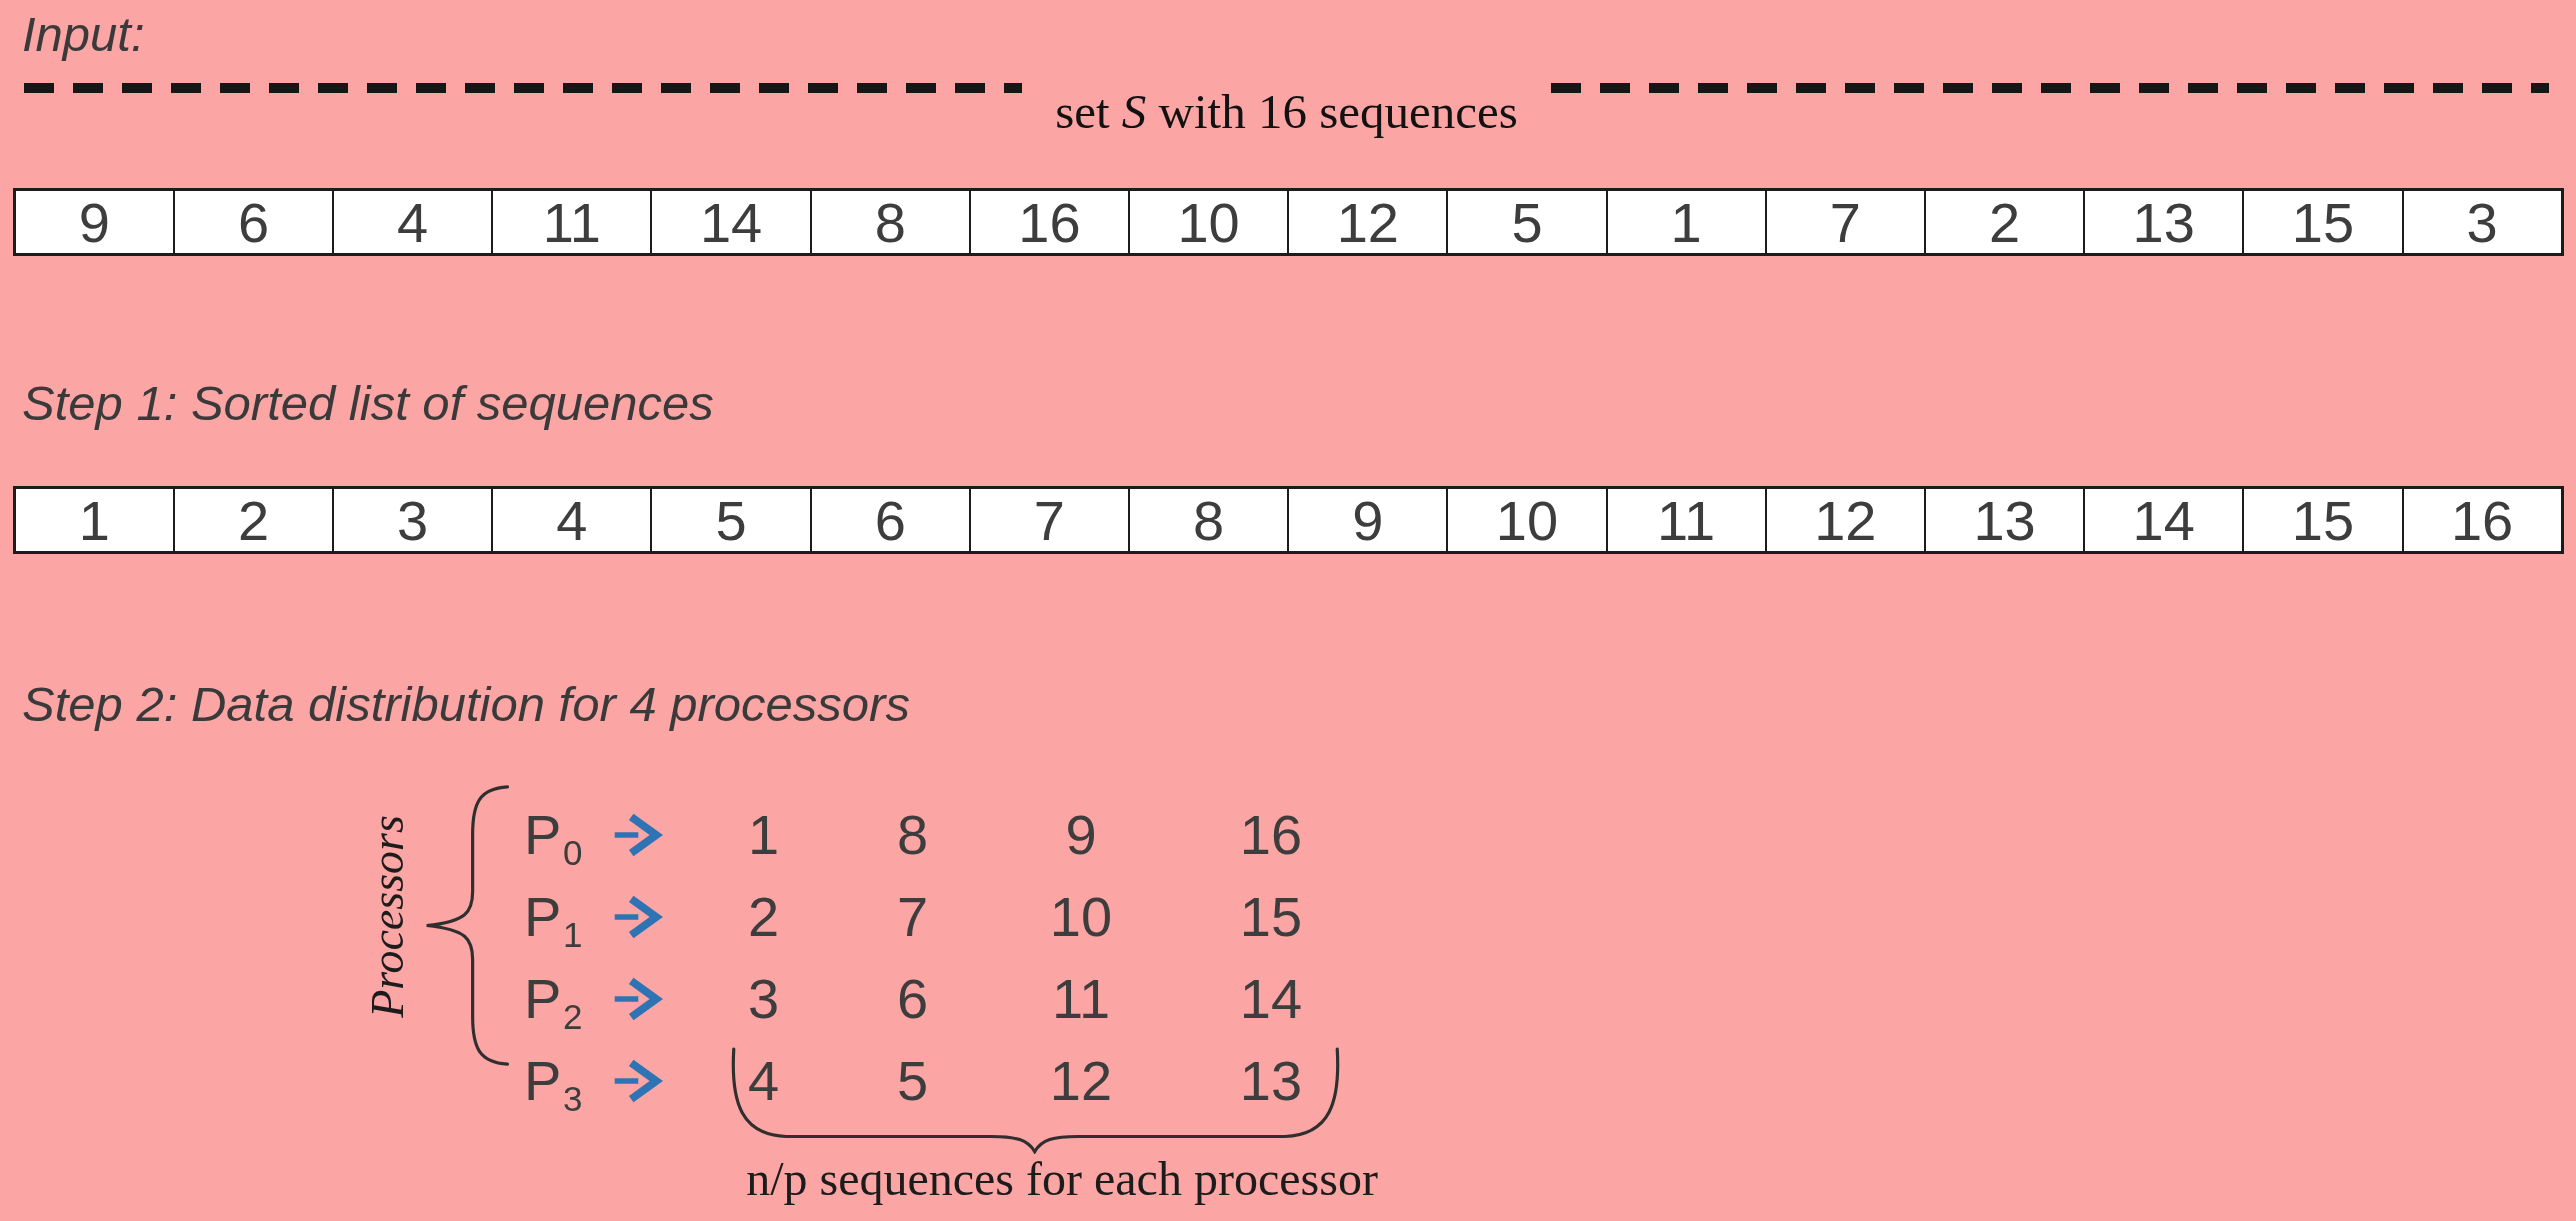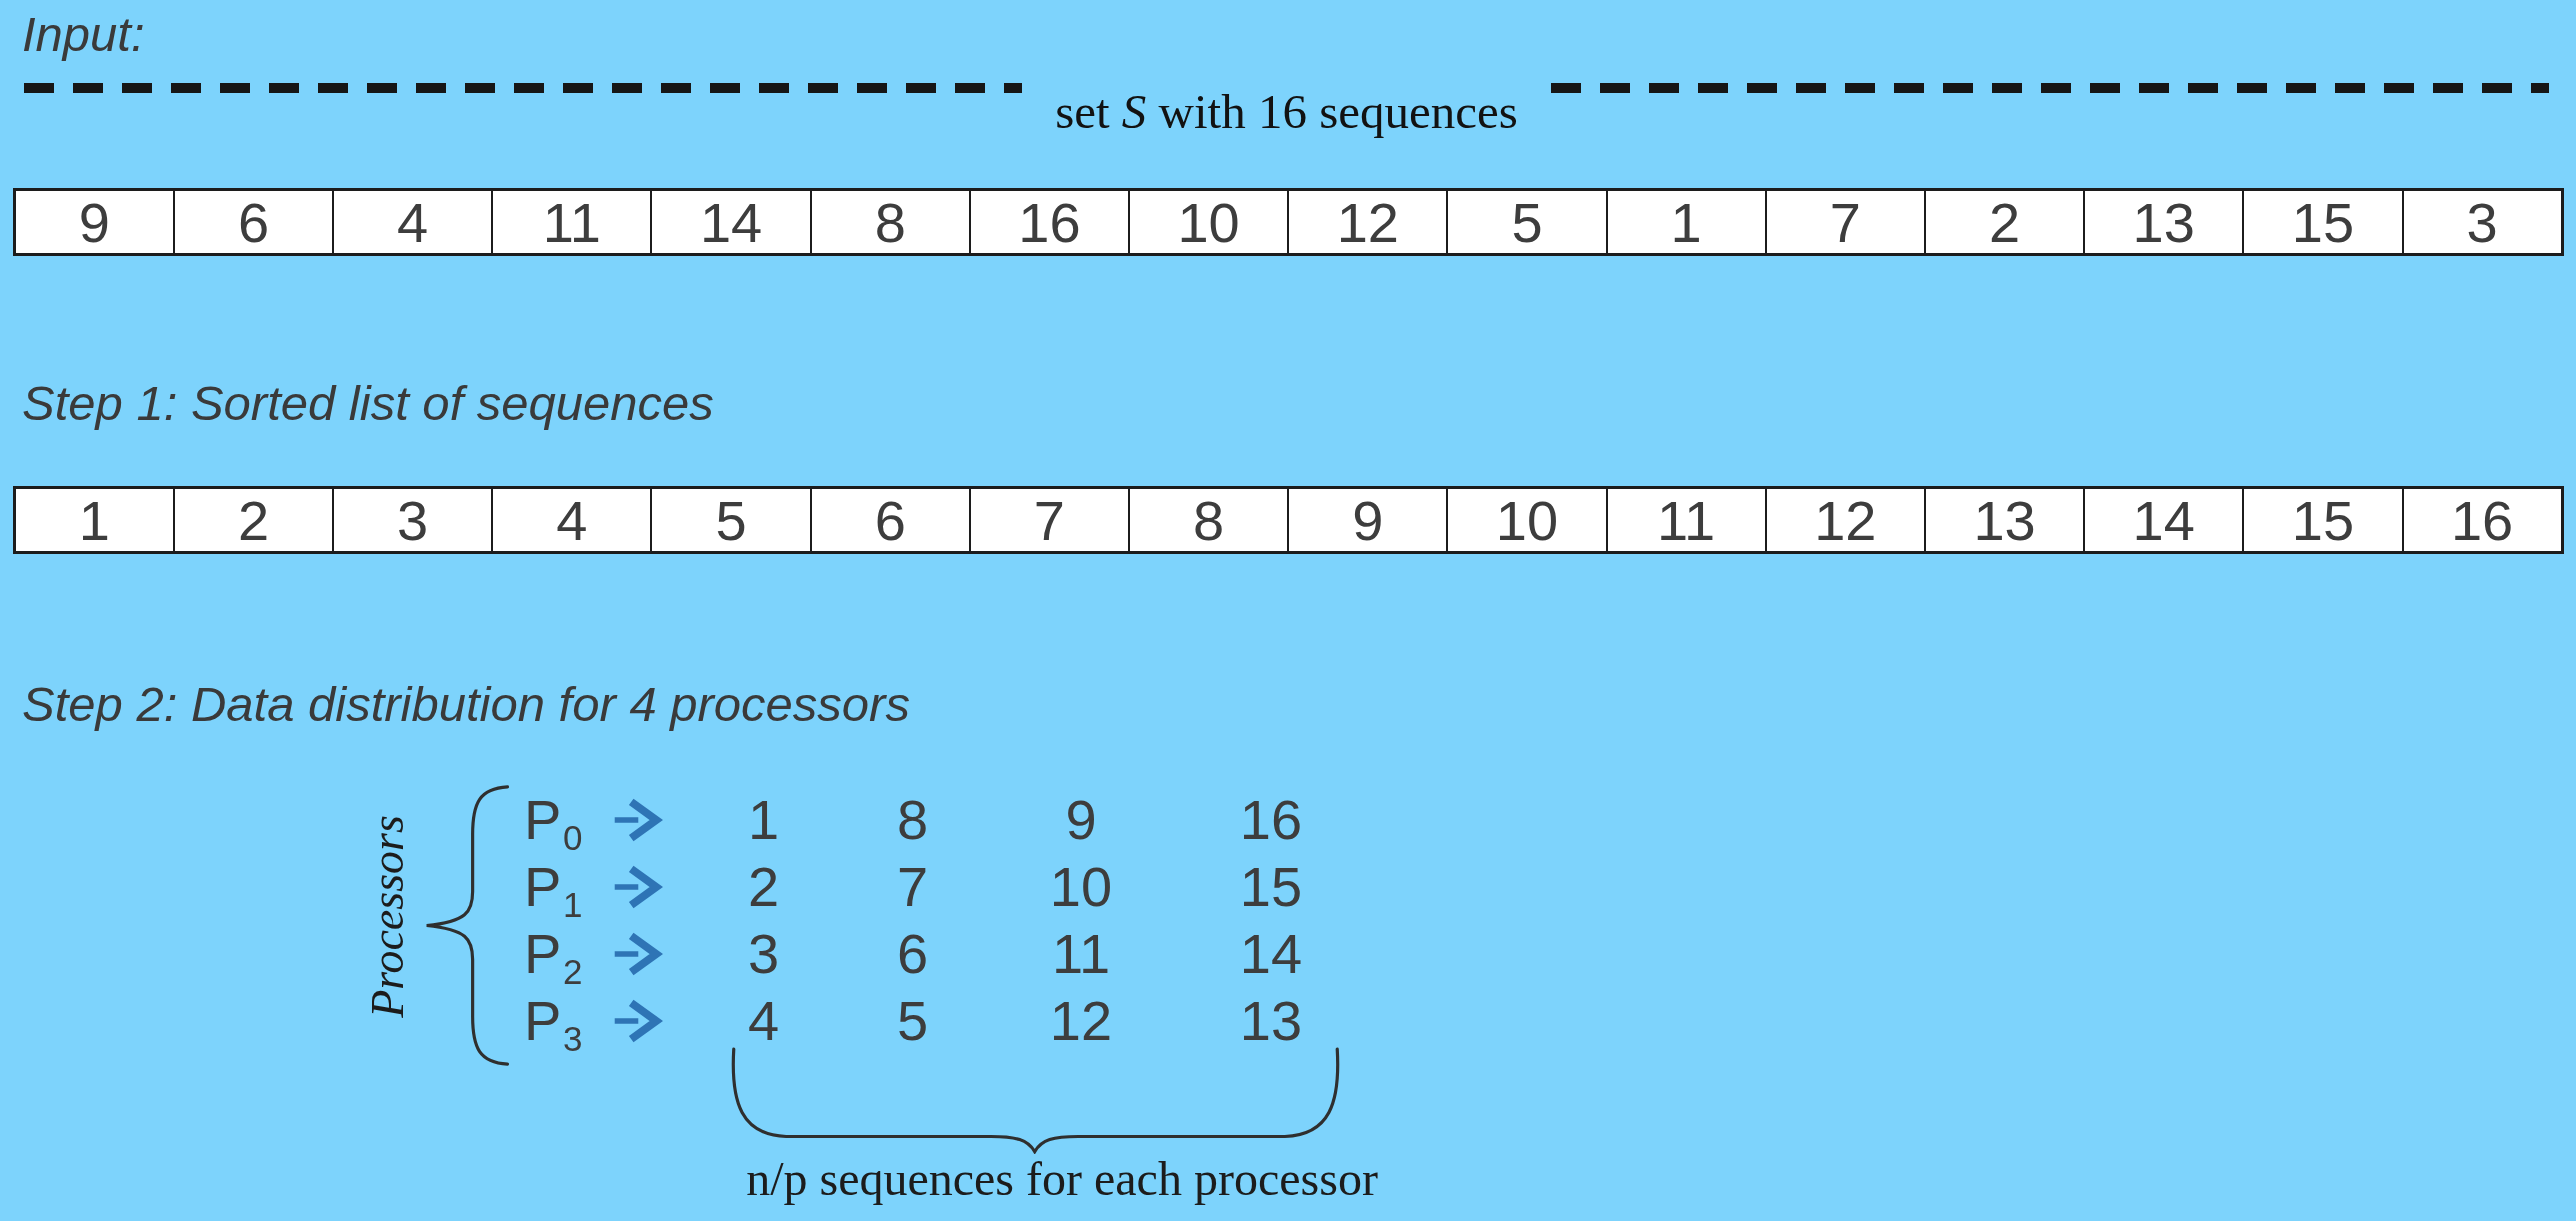--- a/index.html
+++ b/index.html
@@ -1,20 +1,20 @@
 <!DOCTYPE html>
 <html style="font-size:12.7px"><head>
 <meta charset="utf-8">
 <style>
   html,body{margin:0;padding:0;background:#ffffff;}
   #stage{
     position:relative;
     width:2576px;
     height:1221px;
-    background:#7dd3fc;
+    background:#fca5a5;
     overflow:hidden;
     font-family:"Liberation Sans", sans-serif;
   }
   
   .hdr{
     position:absolute;
     font-family:"Liberation Sans", sans-serif;
     font-style:italic;
     font-size:49px;
     color:#3a3a3a;
@@ -68,20 +68,21 @@
   #dist-table{
     position:absolute;
     left:524px; top:786px;
     width:873px;
   }
   .dist-row{
     display:grid;
     grid-template-columns:75px 91px 147px 151px 186px 194px;
     height:67px;
     align-items:center;
+    margin-top:15px;
   }
   .p-label{
     font-size:56px;
     color:#3d3d3d;
     white-space:nowrap;
   }
   .p-label .sub{
     font-size:35px;
     position:relative;
     top:11px;

